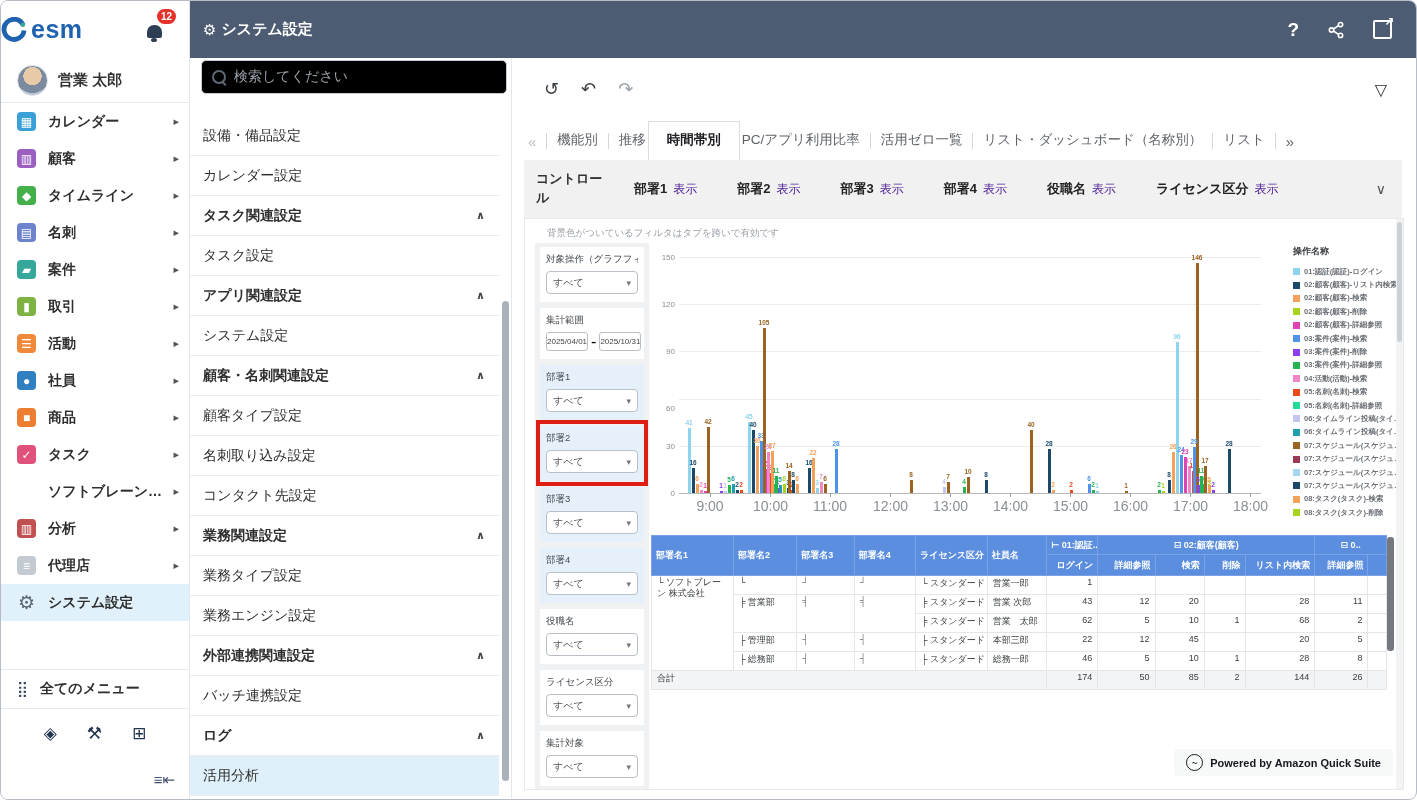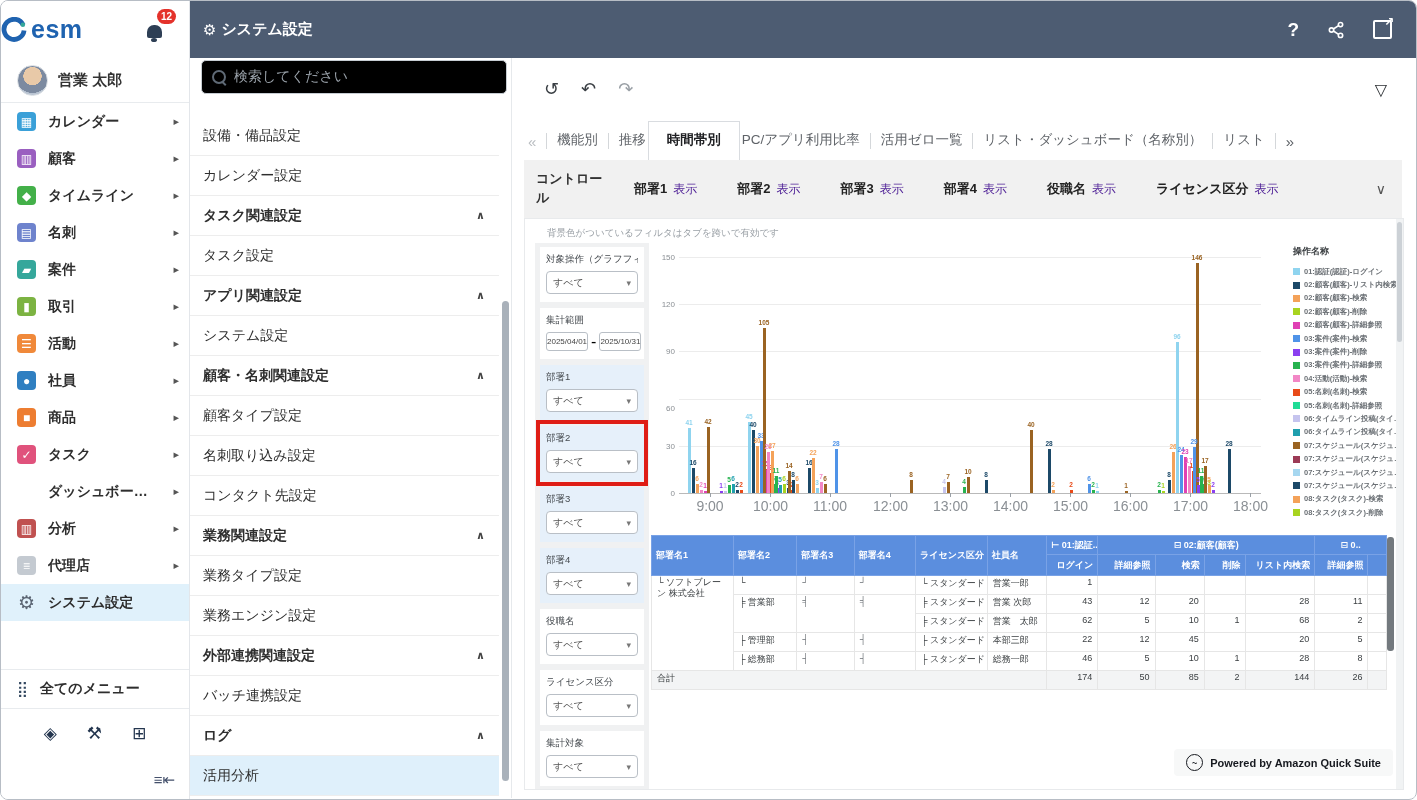--- a/index.html
+++ b/index.html
@@ -208,21 +208,21 @@
           <span class="nav-label">タスク</span>
           <span class="nav-chevron">▸</span>
         </div>
         <div class="nav-item">
           <span class="nav-icon grid4">
             <i style="background: rgb(245, 166, 35);"></i>
             <i style="background: rgb(76, 174, 76);"></i>
             <i style="background: rgb(58, 123, 213);"></i>
             <i style="background: rgb(217, 83, 79);"></i>
           </span>
-          <span class="nav-label">ダッシュボー…</span>
+          <span class="nav-label">ソフトブレーン…</span>
           <span class="nav-chevron">▸</span>
         </div>
         <div class="nav-item">
           <span class="nav-icon" style="background: rgb(192, 81, 80);">▥</span>
           <span class="nav-label">分析</span>
           <span class="nav-chevron">▸</span>
         </div>
         <div class="nav-item">
           <span class="nav-icon" style="background: rgb(196, 202, 209);">≡</span>
           <span class="nav-label">代理店</span>

